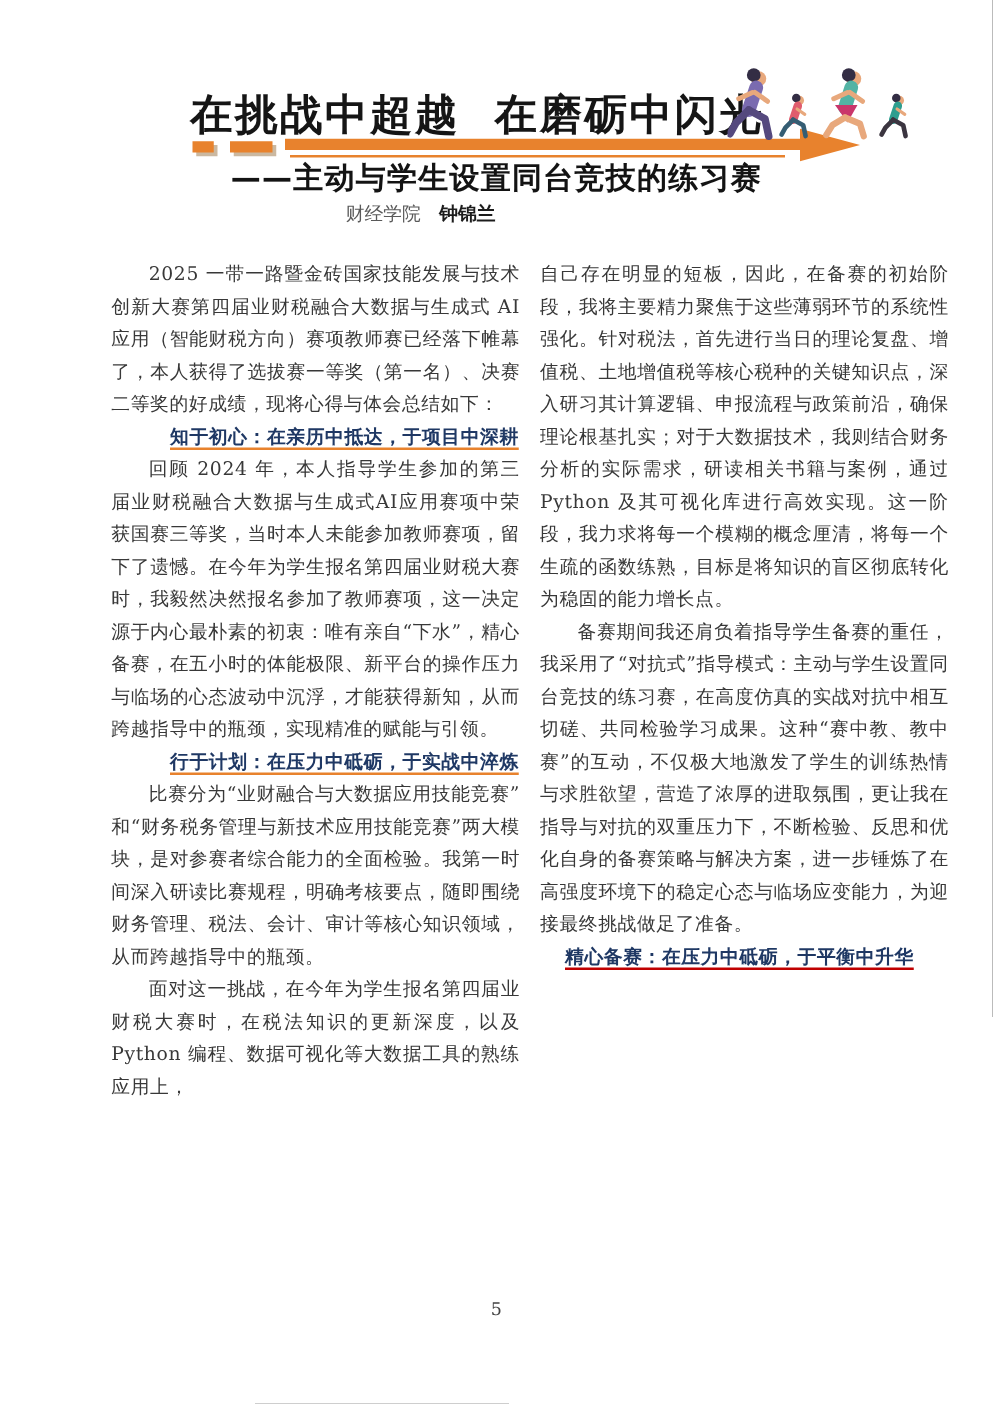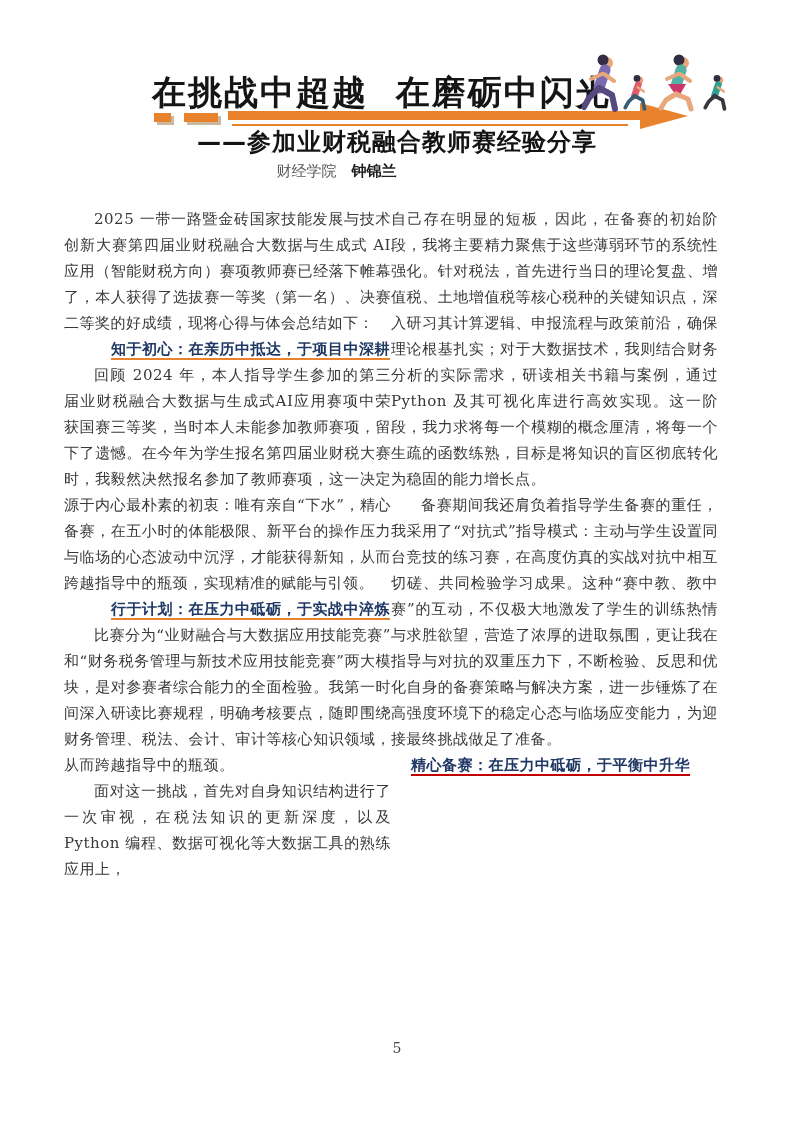--- a/index.html
+++ b/index.html
@@ -76,24 +76,25 @@
   }
   .byline .author {
     font-weight: 700;
     color: #1c1c1c;
     margin-left: 10px;
   }
 
   
   .columns {
     position: absolute;
-    left: 64px;
+    left: 89px;
     top: 206px;
     width: 670px;
     display: flex;
+    justify-content: space-between;
   }
   .col { width: 327px; }
   .para {
     font-size: 15px;
     line-height: 26px;
     text-align: justify;
     text-justify: inter-ideograph;
     letter-spacing: 0.5px;
     color: #383838;
   }
@@ -169,35 +170,35 @@
     <g transform="translate(122,22) scale(0.62)">
       <circle cx="25" cy="7" r="6" fill="#e8a87c"></circle>
       <circle cx="21" cy="4" r="5.5" fill="#332d44"></circle>
       <path d="M23 14 L17 32" stroke="#2e9e8f" stroke-width="11" stroke-linecap="round" fill="none"></path>
       <path d="M22 18 L32 25" stroke="#e8a87c" stroke-width="4" stroke-linecap="round" fill="none"></path>
       <path d="M17 32 L30 39 L33 53" stroke="#3b3540" stroke-width="6" stroke-linecap="round" stroke-linejoin="round" fill="none"></path>
       <path d="M17 32 L7 42 L2 51" stroke="#3b3540" stroke-width="6" stroke-linecap="round" stroke-linejoin="round" fill="none"></path>
     </g>
   </svg>
 
-  <div class="subtitle">——参加业财税融合教师赛经验分享</div>
+  <div class="subtitle">——主动与学生设置同台竞技的练习赛</div>
 
   <div class="byline">
     <span class="dept">财经学院</span>
     <span class="author">钟锦兰</span>
   </div>
 
   <div class="columns">
     <div class="col">
       <p class="para indent">2025 一带一路暨金砖国家技能发展与技术创新大赛第四届业财税融合大数据与生成式 AI 应用（智能财税方向）赛项教师赛已经落下帷幕了，本人获得了选拔赛一等奖（第一名）、决赛二等奖的好成绩，现将心得与体会总结如下：</p>
       <div class="heading u-orange"><span>知于初心：在亲历中抵达，于项目中深耕</span></div>
       <p class="para indent">回顾 2024 年，本人指导学生参加的第三届业财税融合大数据与生成式AI应用赛项中荣获国赛三等奖，当时本人未能参加教师赛项，留下了遗憾。在今年为学生报名第四届业财税大赛时，我毅然决然报名参加了教师赛项，这一决定源于内心最朴素的初衷：唯有亲自“下水”，精心备赛，在五小时的体能极限、新平台的操作压力与临场的心态波动中沉浮，才能获得新知，从而跨越指导中的瓶颈，实现精准的赋能与引领。</p>
       <div class="heading u-orange"><span>行于计划：在压力中砥砺，于实战中淬炼</span></div>
       <p class="para indent">比赛分为“业财融合与大数据应用技能竞赛”和“财务税务管理与新技术应用技能竞赛”两大模块，是对参赛者综合能力的全面检验。我第一时间深入研读比赛规程，明确考核要点，随即围绕财务管理、税法、会计、审计等核心知识领域，从而跨越指导中的瓶颈。</p>
-      <p class="para indent">面对这一挑战，首先对自身知识结构进行了一次审视，在税法知识的更新深度，以及 Python 编程、数据可视化等大数据工具的熟练应用上，</p>
+      <p class="para indent">面对这一挑战，在今年为学生报名第四届业财税大赛时，在税法知识的更新深度，以及 Python 编程、数据可视化等大数据工具的熟练应用上，</p>
     </div>
     <div class="col">
       <p class="para">自己存在明显的短板，因此，在备赛的初始阶段，我将主要精力聚焦于这些薄弱环节的系统性强化。针对税法，首先进行当日的理论复盘、增值税、土地增值税等核心税种的关键知识点，深入研习其计算逻辑、申报流程与政策前沿，确保理论根基扎实；对于大数据技术，我则结合财务分析的实际需求，研读相关书籍与案例，通过 Python 及其可视化库进行高效实现。这一阶段，我力求将每一个模糊的概念厘清，将每一个生疏的函数练熟，目标是将知识的盲区彻底转化为稳固的能力增长点。</p>
       <p class="para indent">备赛期间我还肩负着指导学生备赛的重任，我采用了“对抗式”指导模式：主动与学生设置同台竞技的练习赛，在高度仿真的实战对抗中相互切磋、共同检验学习成果。这种“赛中教、教中赛”的互动，不仅极大地激发了学生的训练热情与求胜欲望，营造了浓厚的进取氛围，更让我在指导与对抗的双重压力下，不断检验、反思和优化自身的备赛策略与解决方案，进一步锤炼了在高强度环境下的稳定心态与临场应变能力，为迎接最终挑战做足了准备。</p>
       <div class="heading u-red"><span>精心备赛：在压力中砥砺，于平衡中升华</span></div>
     </div>
   </div>
 
   <div class="page-number">5</div>
 

